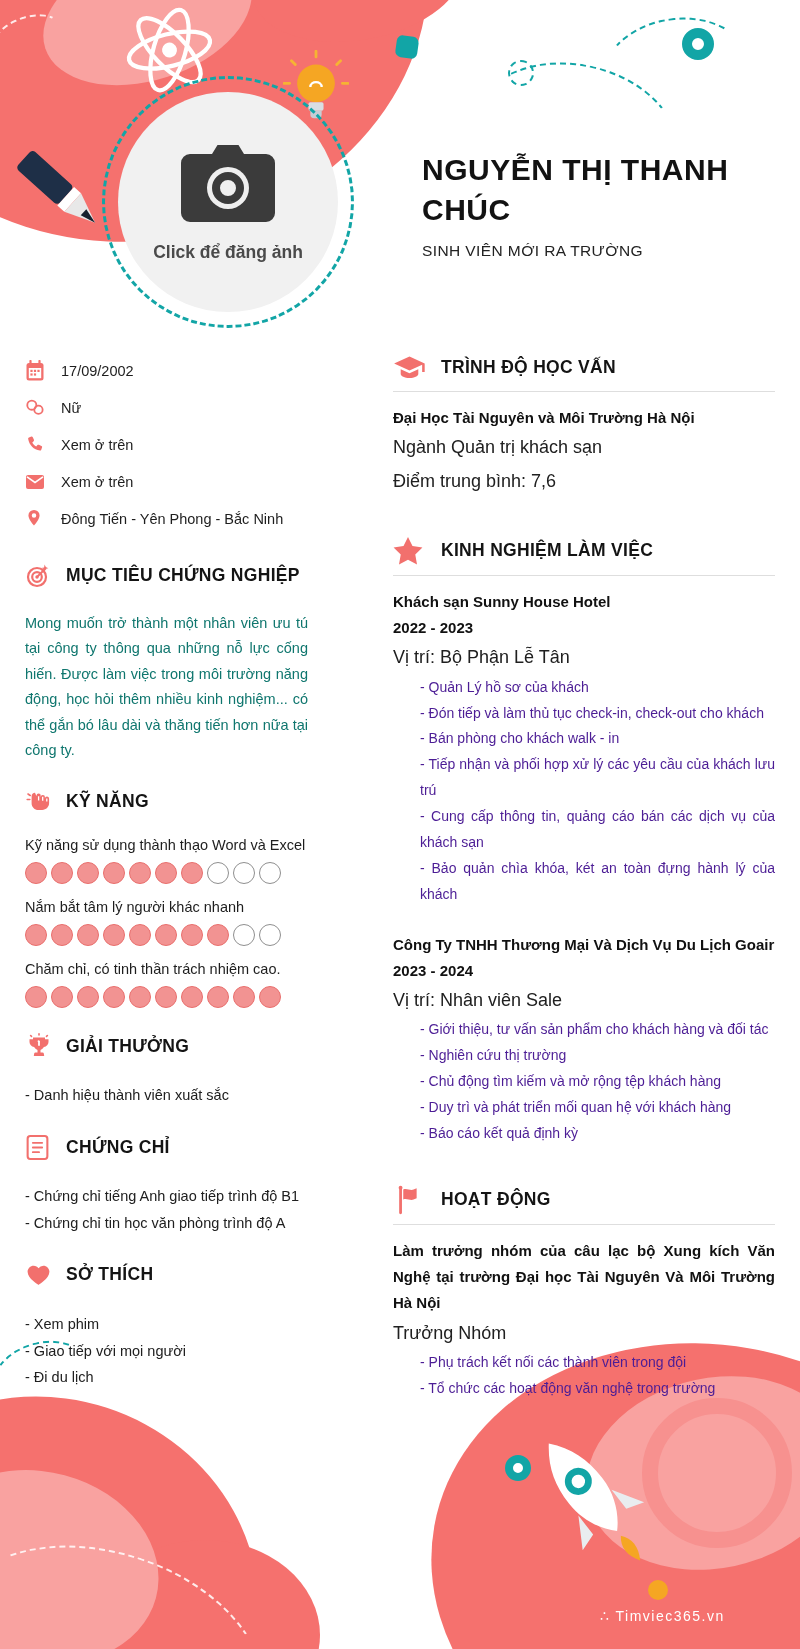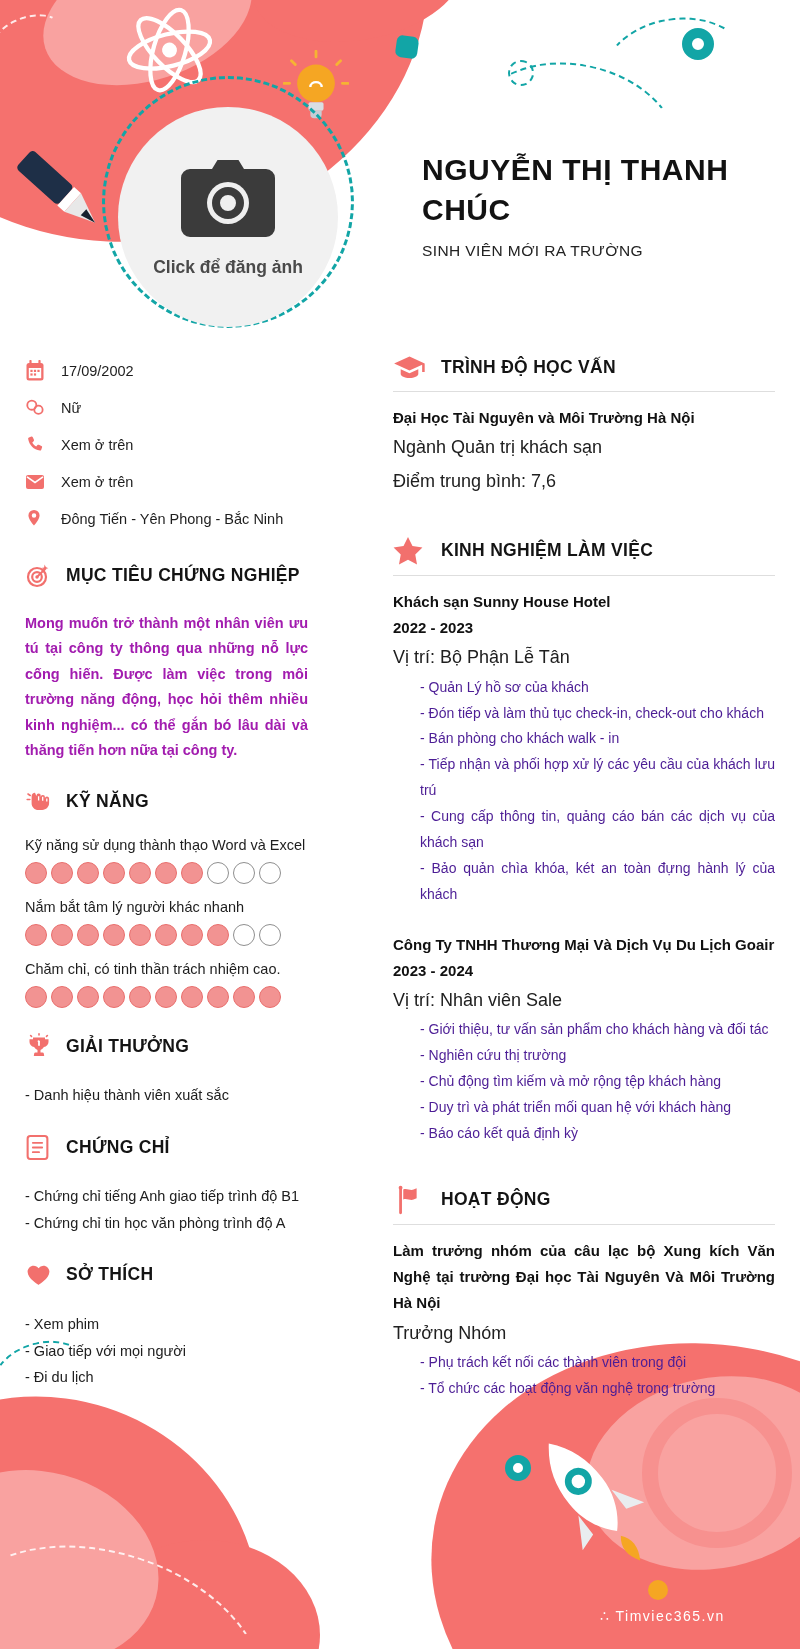--- a/index.html
+++ b/index.html
@@ -45,21 +45,21 @@
   .teal-donut2 { left:505px; top:1455px; width:26px; height:26px; border:8px solid #12A5A6; border-radius:50%; background:#fff; }
   .orange-dot  { left:648px; top:1580px; width:20px; height:20px; background:#F5A623; border-radius:50%; z-index:2; }
   .rocket { left:548px; top:1415px; width:120px; transform:rotate(-38deg); z-index:2; }
 
   .watermark { position:absolute; left:600px; top:1608px; z-index:4; color:#fff;
                font-size:14px; letter-spacing:1.5px; }
 
   
   .photo { position:absolute; left:102px; top:76px; width:252px; height:252px; z-index:3;
            border:3px dashed #12A5A6; border-radius:50%; cursor:pointer; }
-  .photo-inner { position:absolute; left:13px; top:28px; width:220px; height:220px;
+  .photo-inner { position:absolute; left:13px; top:13px; width:220px; height:220px;
                  background:#F1F1F1; border-radius:50%;
                  display:flex; flex-direction:column; align-items:center; justify-content:center; }
   .photo-label { margin-top:14px; font-size:17.5px; font-weight:700; color:#4A4A4A; }
 
   
   .name-block { position:absolute; left:402px; top:150px; width:396px; z-index:2;margin-left:20px; }
   .name-block h1 { font-size:30px; line-height:1.32; letter-spacing:.5px; color:#121212; font-weight:700; }
   .name-block .subtitle { margin-top:13px; font-size:15.5px; letter-spacing:.4px; color:#222; }
 
   
@@ -71,21 +71,21 @@
   .contact-row { display:flex; align-items:center; gap:16px; padding:8px 0; font-size:14.5px; color:#1e1e1e; }
   .contact-row .ci { width:20px; height:21px; flex:0 0 20px; display:flex; align-items:center; }
 
   .section { margin-top:24px; }
   .sec-head { display:flex; align-items:center; gap:13px; padding-bottom:9px; margin-bottom:13px; }
   .sec-head .si { width:28px; height:28px; flex:0 0 28px; display:flex; align-items:center; }
   .sec-head .ttl { font-size:17.5px; font-weight:700; letter-spacing:.3px; color:#141414;text-align:center; }
   .col-right .sec-head { border-bottom:1.5px solid #DEDEDE; gap:15px; }
   .col-right .sec-head .si { width:33px; height:30px; flex:0 0 33px; }
 
-  .para { font-size:14.5px; line-height:1.75; text-align:justify; color:#a21caf;font-weight:bold; }
+  .para { font-size:14.5px; line-height:1.75; text-align:justify; color:#0f766e; }
 
   .skill-item { margin-bottom:15px; }
   .skill-label { font-size:14.5px; color:#1e1e1e; margin-bottom:9px; }
   .dots { display:flex; gap:4px; }
   .dot { width:22px; height:22px; border-radius:50%; display:inline-block; }
   .dot.filled { background:#F29392; border:1.5px solid #E96F6D; }
   .dot.empty  { background:#fff;    border:1.5px solid #8f8f8f; }
 
   .plain-list div { font-size:14.5px; line-height:1.85; color:#202020; }
 

